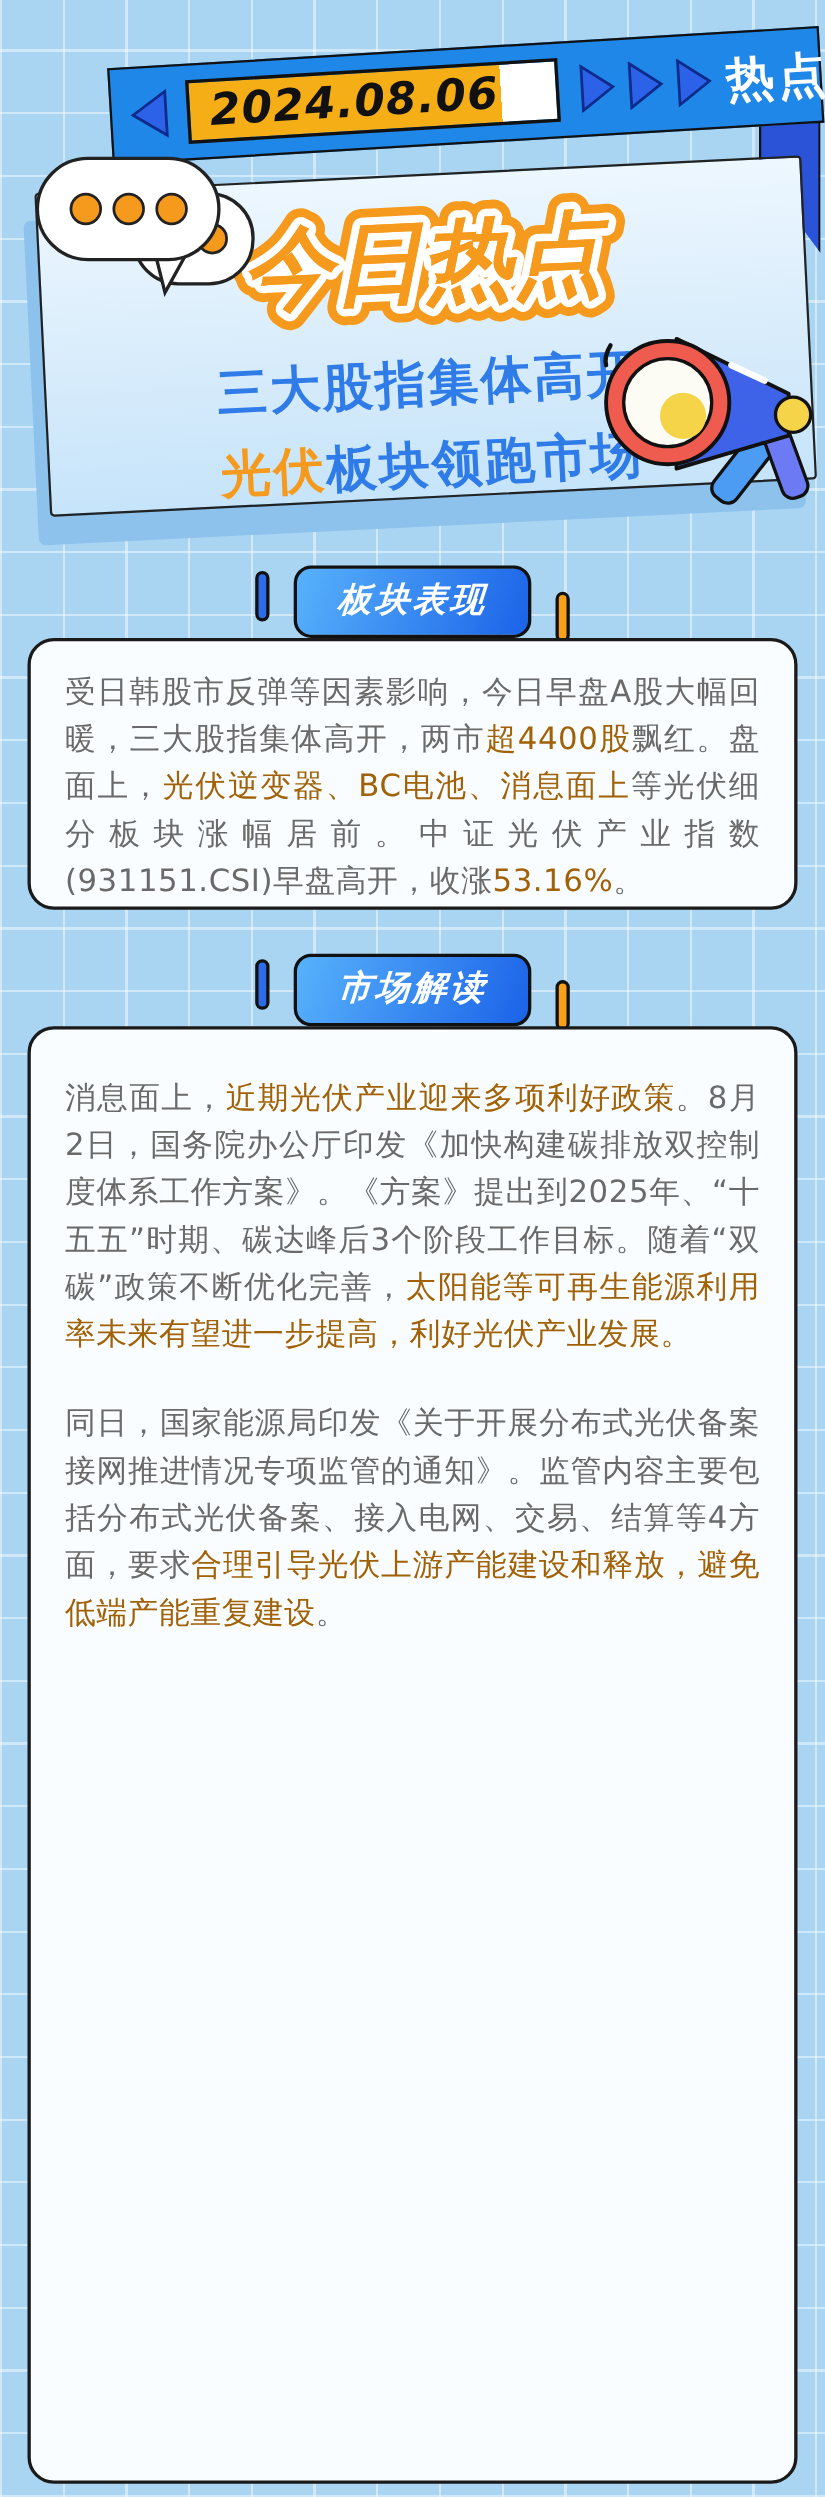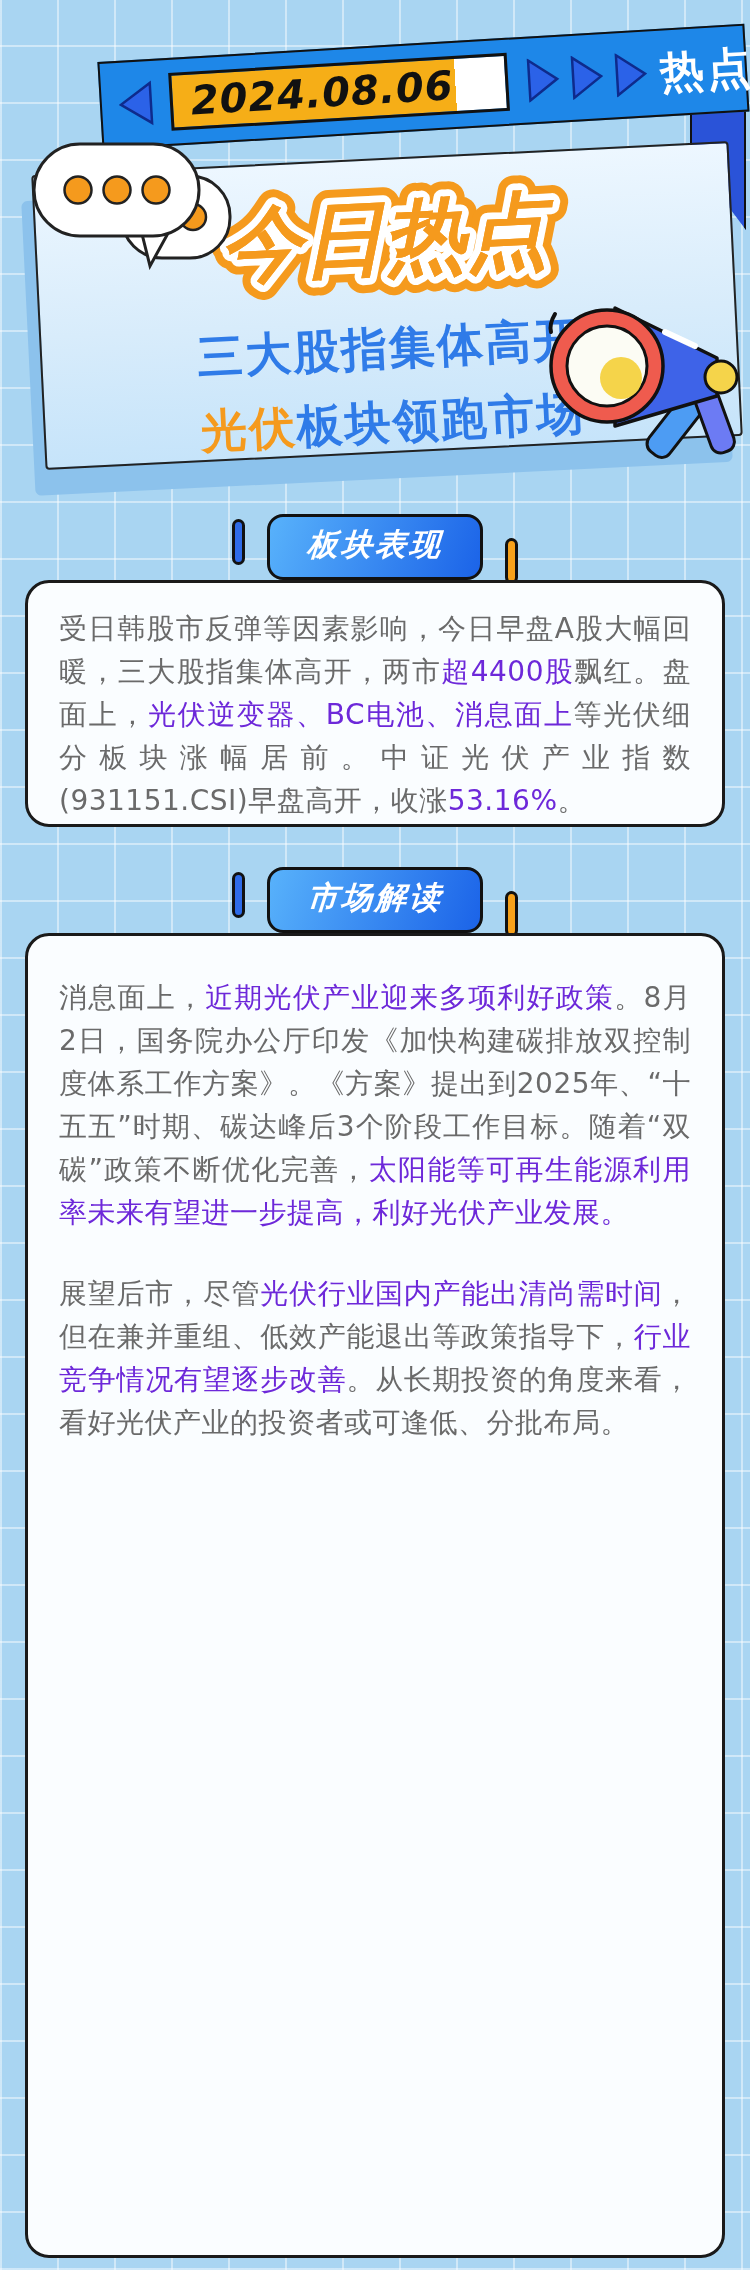--- a/index.html
+++ b/index.html
@@ -76,21 +76,21 @@
     position:relative; z-index:1; width:100%;
     background:#FAFDFF; border:3px solid #1A1A1A; border-radius:24px;
     padding:24px 31px 0 31px; overflow:hidden;
     font-size:28px; line-height:43px; letter-spacing:.5px;
     color:#6A6A6A; text-align:justify;
   }
   .box-0 { height:247px; }
   .box-1 { height:1325px; padding-top:40px; }
   .content-box p { margin:0 0 38px 0; }
   .content-box p:last-child { margin-bottom:0; }
-  .content-box .hl { color:#6d28d9; }
+  .content-box .hl { color:#a16207; }
 </style>
 </head>
 <body>
 
 <div class="canvas">
 
   <div class="ribbon-fold"></div>
 
   <div class="ribbon">
     <svg class="tri" width="36" height="46" viewBox="0 0 36 46">
@@ -170,17 +170,17 @@
   <div class="section">
     <div class="badge-row">
       <div class="pill pill-left"></div>
       <div class="badge">
         <span class="badge-label">市场解读</span>
       </div>
       <div class="pill pill-right"></div>
     </div>
     <div class="content-box box-1">
           <p><span>消息面上，</span><span class="hl">近期光伏产业迎来多项利好政策</span><span>。8月2日，国务院办公厅印发《加快构建碳排放双控制度体系工作方案》。《方案》提出到2025年、“十五五”时期、碳达峰后3个阶段工作目标。随着“双碳”政策不断优化完善，</span><span class="hl">太阳能等可再生能源利用率未来有望进一步提高，利好光伏产业发展。</span></p>
-          <p><span>展望后市，尽管</span><span class="hl">光伏行业国内产能出清尚需时间</span><span>，但在兼并重组、低效产能退出等政策指导下，</span><span class="hl">行业竞争情况有望逐步改善</span><span>。从长期投资的角度来看，看好光伏产业的投资者或可逢低、分批布局。</span></p>
+          <p><span>同日，国家能源局印发《关于开展分布式光伏备案接网推进情况专项监管的通知》。监管内容主要包括分布式光伏备案、接入电网、交易、结算等4方面，要求</span><span class="hl">合理引导光伏上游产能建设和释放，避免低端产能重复建设</span><span>。</span></p>
         </div>
   </div>
 </div>
 </div>
 
 </body></html>

